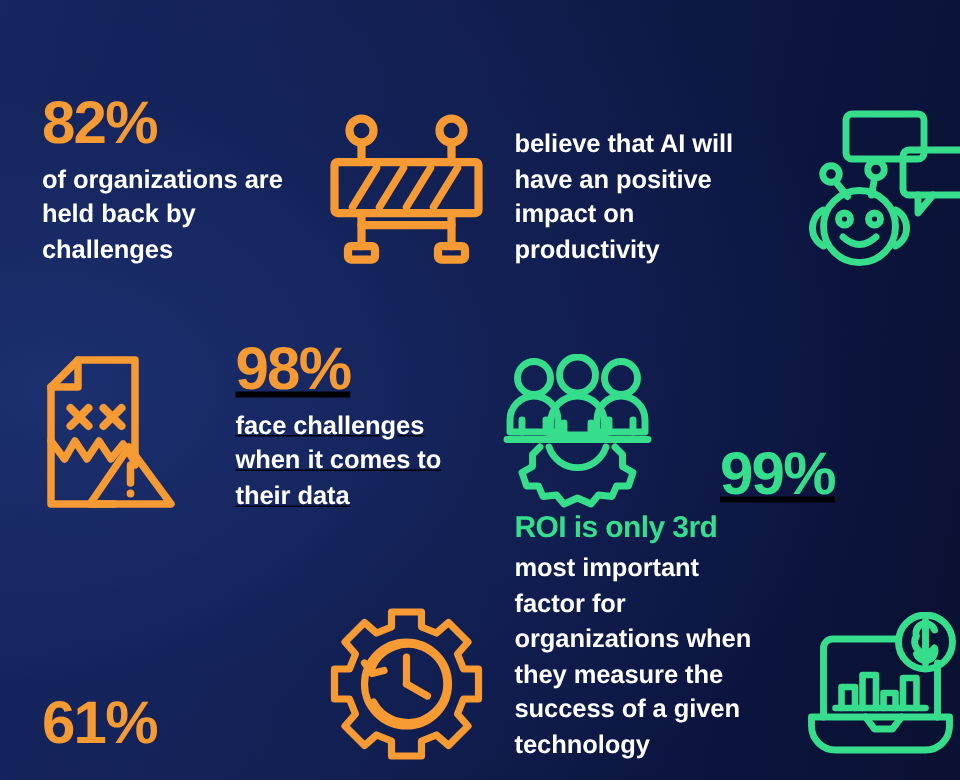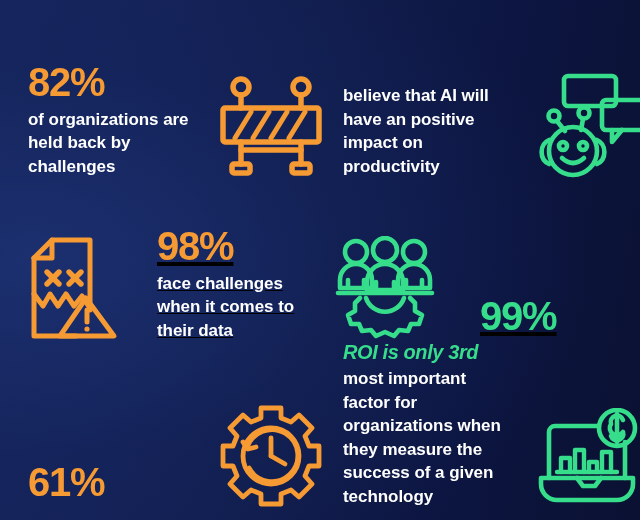--- a/index.html
+++ b/index.html
@@ -66,21 +66,20 @@
     font-weight: bold;
     line-height: 1.0;
     letter-spacing: -1.2px;
     margin-bottom: 6px;
   }
 
   .stat-number.headline {
     font-size: 20px;
     letter-spacing: -0.4px;
     margin-bottom: 5px;
-    font-style: italic;
   }
 
   .stat-number.orange { color: #F69A33; }
   .stat-number.green  { color: #36DE8B; }
 
   .stat-desc {
     color: #FFFFFF;
     font-size: 17px;
     font-weight: bold;
     line-height: 1.38;

